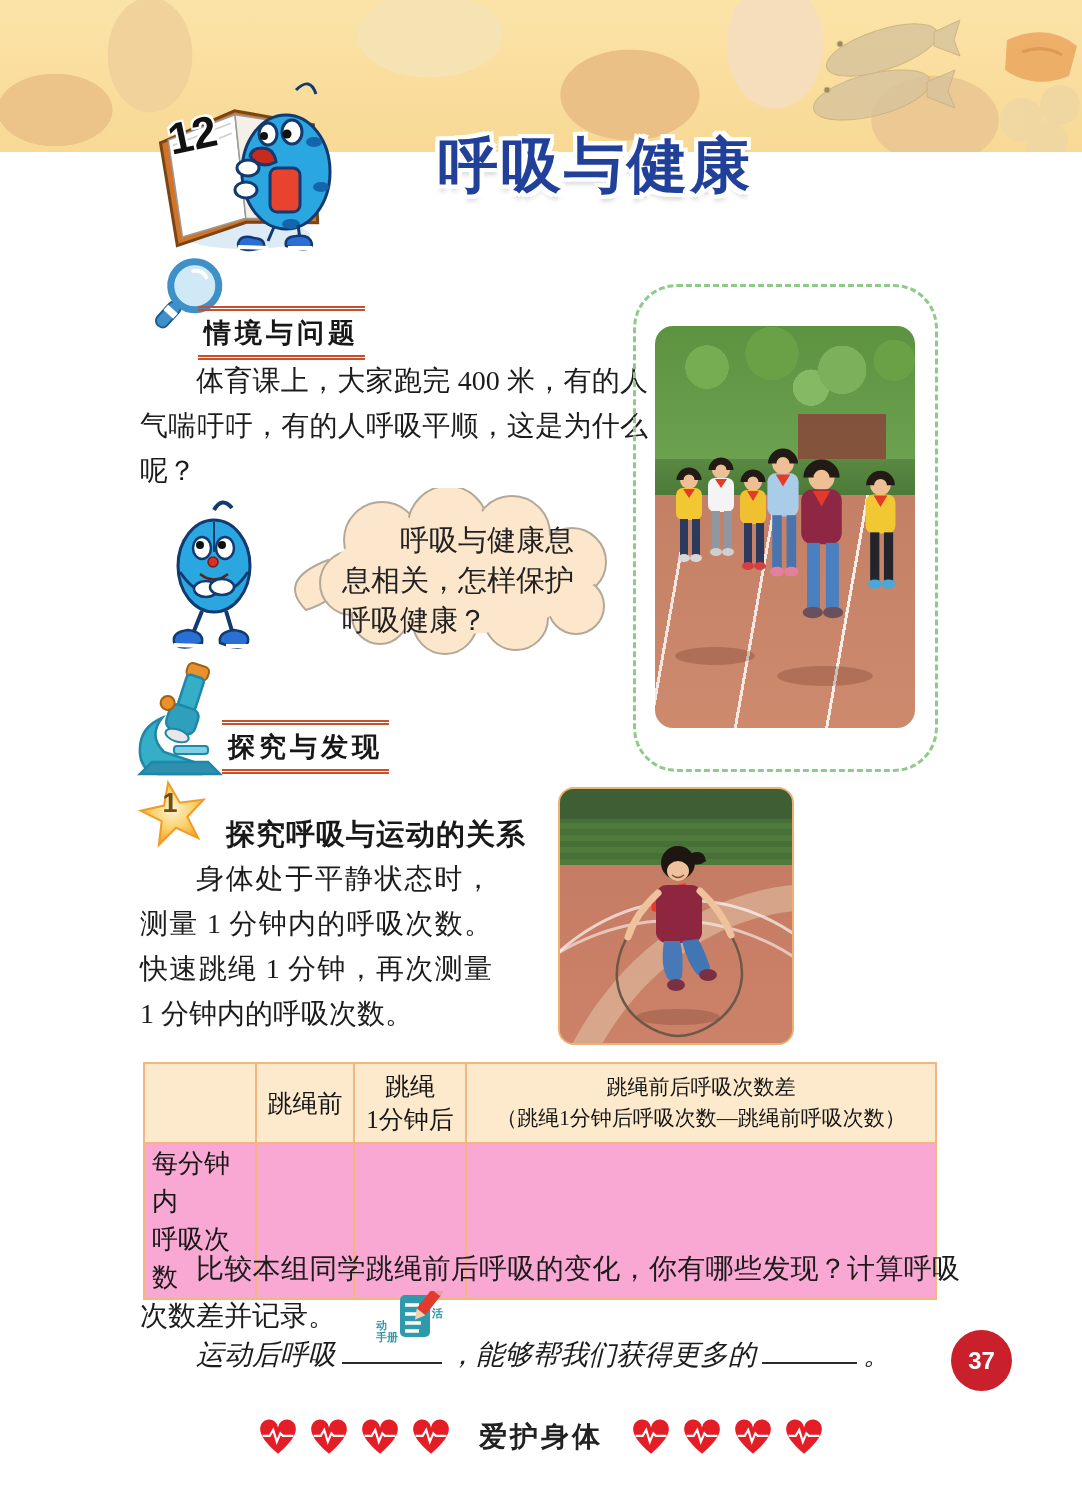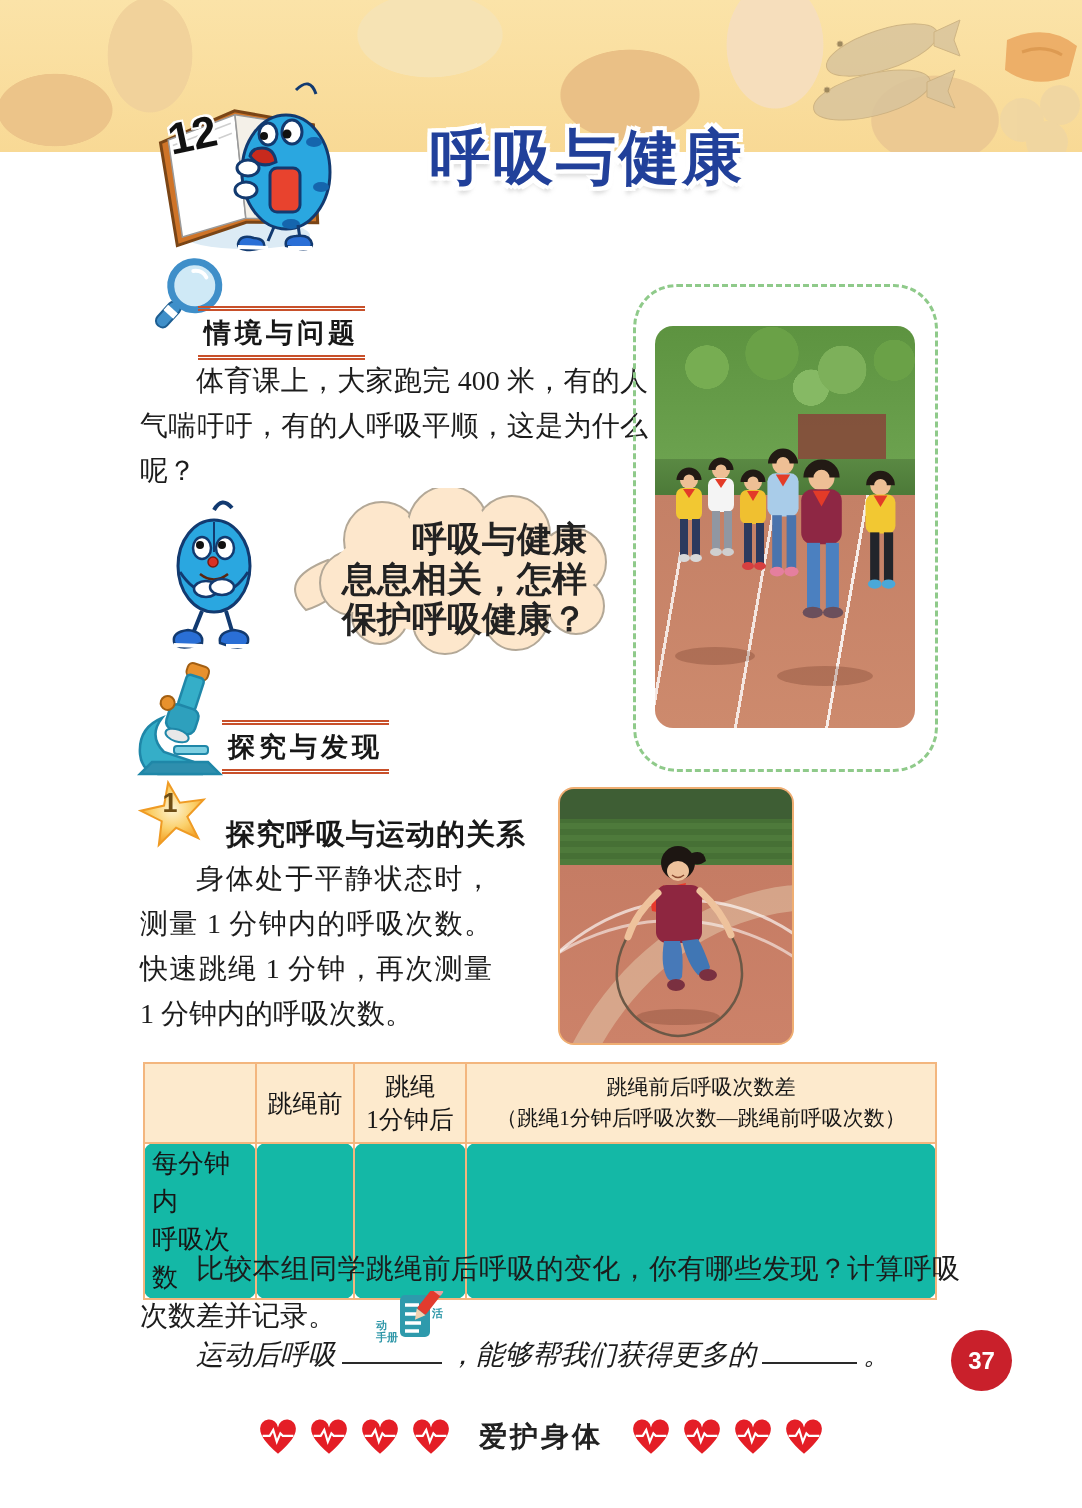--- a/index.html
+++ b/index.html
@@ -17,21 +17,21 @@
       radial-gradient(ellipse 115px 80px at 935px 120px,#ecc992 0 55%,transparent 56%),
       linear-gradient(#fbe3a8,#f8d995);}
   .banner svg{position:absolute;right:0;top:0;}
 
   
   .mascot-book{position:absolute;left:146px;top:72px;width:205px;height:180px;}
   .badge-12{position:absolute;left:168px;top:110px;font-family:"Liberation Sans",sans-serif;
     font-weight:bold;font-size:44px;color:#111;transform:rotate(-12deg);
     text-shadow:-2px -2px 0 #fff,2px -2px 0 #fff,-2px 2px 0 #fff,2px 2px 0 #fff,0 2px 0 #fff,0 -2px 0 #fff;}
 
-  .title{position:absolute;left:430px;top:118px;margin:0;
+  .title{position:absolute;left:430px;top:118px;margin:8px;
     font-family:"Liberation Sans",sans-serif;font-weight:bold;font-size:60px;
     color:#21409a;letter-spacing:3px;
     text-shadow:-4px -4px 0 #fff,4px -4px 0 #fff,-4px 4px 0 #fff,4px 4px 0 #fff,
                 -4px 0 0 #fff,4px 0 0 #fff,0 -4px 0 #fff,0 4px 0 #fff,0 7px 4px rgba(150,150,150,.35);}
 
   
   .ribbon{position:absolute;font-family:"Liberation Sans",sans-serif;font-weight:bold;
     font-size:27px;color:#171717;letter-spacing:4px;padding:4px 6px;
     border-top:5px double #c8502a;border-bottom:5px double #c8502a;}
   .ribbon1{left:198px;top:306px;}
@@ -54,21 +54,21 @@
     font-size:11px;line-height:12px;color:#2e97a8;font-weight:bold;white-space:pre-line;}
 
   
   .magnifier{position:absolute;left:146px;top:254px;}
   .microscope{position:absolute;left:134px;top:658px;}
 
   
   .mascot-standing{position:absolute;left:162px;top:494px;}
   .bubble{position:absolute;left:280px;top:488px;width:340px;height:170px;}
   .bubble-text{position:absolute;left:62px;top:32px;width:252px;margin:0;
-    font-size:35px;line-height:40px;text-indent:2em;color:#222;font-weight:bold;}
+    font-size:29px;line-height:40px;text-indent:2em;color:#222;}
 
   
   .star{position:absolute;left:138px;top:778px;width:72px;height:72px;}
   .star-num{position:absolute;left:0;top:10px;width:64px;text-align:center;
     font-family:"Liberation Sans",sans-serif;font-weight:bold;font-size:27px;color:#6e4d15;}
   .topic{position:absolute;left:210px;top:799px;margin:16px;
     font-family:"Liberation Sans",sans-serif;font-weight:bold;font-size:29px;color:#191919;letter-spacing:1px;}
 
   
   .photo-frame{position:absolute;left:633px;top:284px;width:305px;height:488px;
@@ -105,21 +105,21 @@
   .p2-curve2{position:absolute;width:520px;height:640px;border:3px solid rgba(255,255,255,.55);
     border-radius:50%;left:-150px;top:130px;}
   .girl{position:absolute;left:0;top:0;}
 
   
   .obs-table{position:absolute;left:143px;top:1062px;width:792px;border-collapse:collapse;
     table-layout:fixed;font-family:"Liberation Serif",serif;padding-left:18px;}
   .obs-table th,.obs-table td{border:2px solid #f3b67e;font-weight:normal;
     text-align:center;vertical-align:middle;font-size:25px;color:#161616;}
   .obs-table .hd{background:#fdeacd;height:76px;}
-  .obs-table .body-row td{height:80px;background:#14b8a6;border-radius:10px;}
+  .obs-table .body-row td{height:80px;background:#f9a8d4;}
   .obs-table .rowlabel{background:#fdeacd;text-align:left;padding-left:7px;font-size:26px;line-height:38px;}
   .obs-table .wide{font-size:21px;line-height:31px;}
   .pre{white-space:pre-line;}
 
   
   .page-num{position:absolute;left:951px;top:1330px;width:61px;height:61px;border-radius:50%;
     background:#c9202b;display:flex;align-items:center;justify-content:center;}
   .page-num span{font-family:"Liberation Sans",sans-serif;font-weight:bold;font-size:24px;color:#fff;}
   .footer{position:absolute;left:0;top:1418px;width:1082px;display:flex;align-items:center;
     justify-content:center;gap:13px;}

